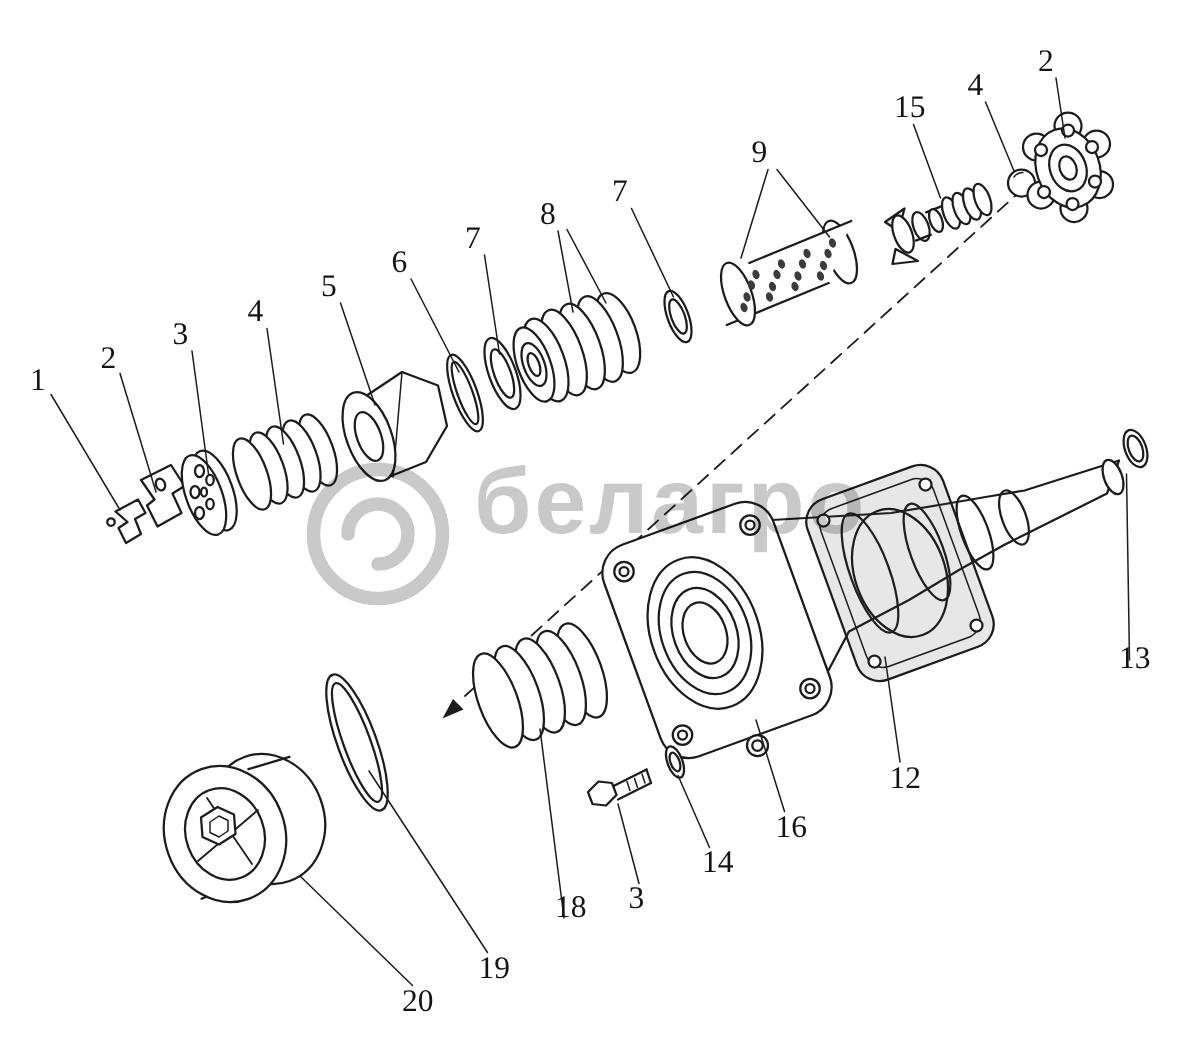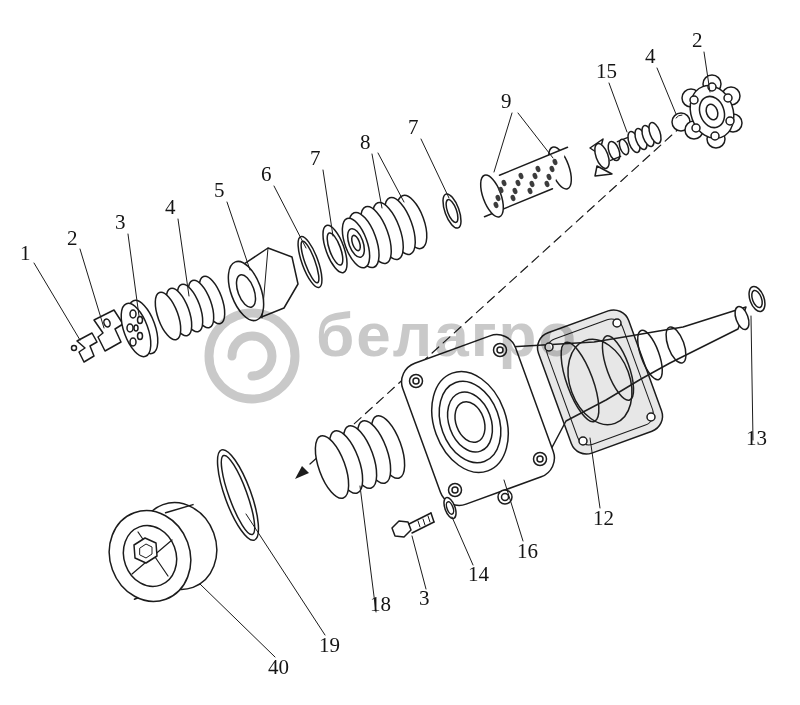--- a/index.html
+++ b/index.html
@@ -303,15 +303,15 @@
   <div class="callout" style="left:596px;top:59px">15</div>
   <div class="callout" style="left:645px;top:44px">4</div>
   <div class="callout" style="left:692px;top:28px">2</div>
   <div class="callout" style="left:746px;top:426px">13</div>
   <div class="callout" style="left:593px;top:506px">12</div>
   <div class="callout" style="left:517px;top:539px">16</div>
   <div class="callout" style="left:468px;top:562px">14</div>
   <div class="callout" style="left:419px;top:586px">3</div>
   <div class="callout" style="left:370px;top:592px">18</div>
   <div class="callout" style="left:319px;top:633px">19</div>
-  <div class="callout" style="left:268px;top:655px">40</div>
+  <div class="callout" style="left:268px;top:655px">20</div>
 
 </div>
 
 </body></html>

